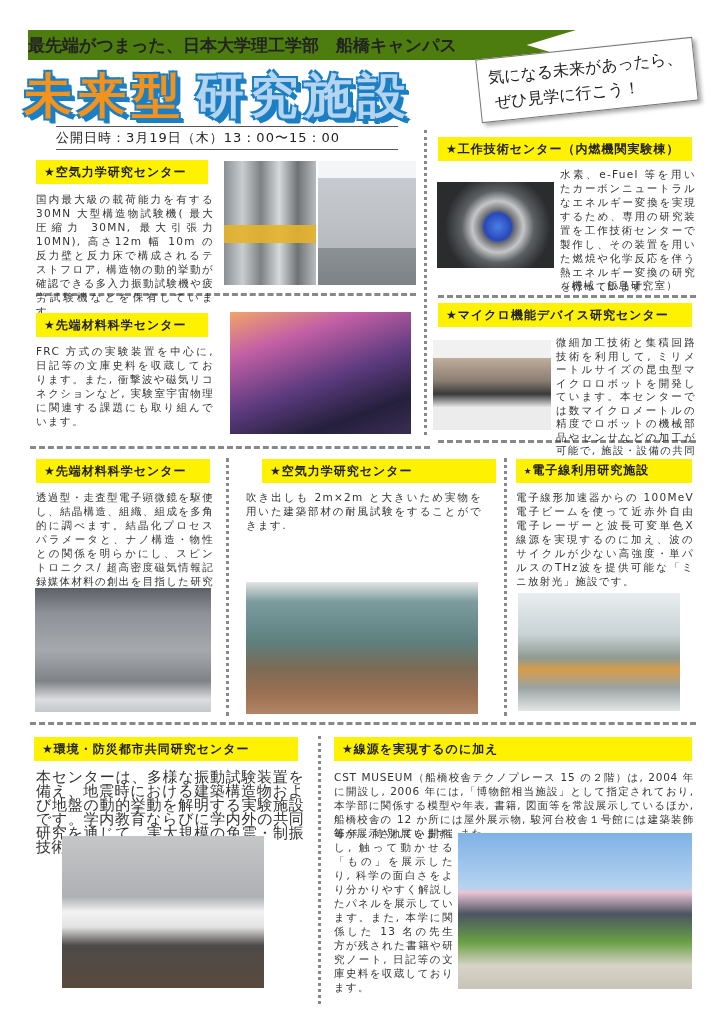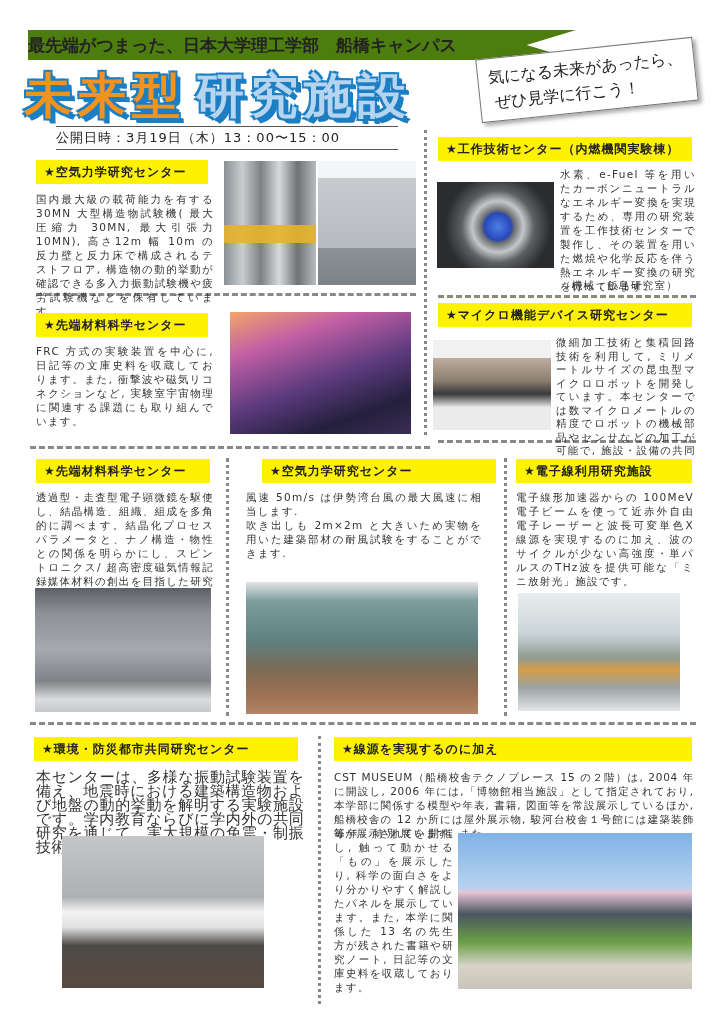--- a/index.html
+++ b/index.html
@@ -107,26 +107,25 @@
 <div class="sec-title" style="left:438px; top:303px; width:254px;">★マイクロ機能デバイス研究センター</div>
 <div class="photo ph-robot" style="left:433px; top:340px; width:118px; height:90px;"></div>
 <div class="body-text" style="left:556px; top:336px; width:140px; line-height:13.5px;">微細加工技術と集積回路技術を利用して, ミリメートルサイズの昆虫型マイクロロボットを開発しています。本センターでは数マイクロメートルの精度でロボットの機械部品やセンサなどの加工が可能で, 施設・設備の共同利用も可能です。</div>
 
 <div class="sec-title" style="left:36px; top:459px; width:174px;">★先端材料科学センター</div>
 <div class="body-text" style="left:36px; top:490px; width:178px;">透過型・走査型電子顕微鏡を駆使し、結晶構造、組織、組成を多角的に調べます。結晶化プロセスパラメータと、ナノ構造・物性との関係を明らかにし、スピントロニクス/ 超高密度磁気情報記録媒体材料の創出を目指した研究を行っております。</div>
 <div class="photo ph-tem" style="left:35px; top:588px; width:176px; height:124px;"></div>
 
 <div class="sec-title" style="left:262px; top:459px; width:234px;">★空気力学研究センター</div>
 <div class="body-text" style="left:246px; top:490px; width:236px;">
-  <div>風速 50m/s は伊勢湾台風の最大風速に相当します.</div>
   <div>吹き出しも 2m×2m と大きいため実物を用いた建築部材の耐風試験をすることができます.</div>
 </div>
 <div class="photo ph-wind" style="left:246px; top:582px; width:232px; height:132px;"></div>
 
-<div class="sec-title" style="left:516px; top:459px; width:176px;">★電子線利用研究施設</div>
+<div class="sec-title" style="left:516px; top:459px; width:176px;font-family:Liberation Mono, monospace;">★電子線利用研究施設</div>
 <div class="body-text" style="left:516px; top:490px; width:178px;">電子線形加速器からの 100MeV 電子ビームを使って近赤外自由電子レーザーと波長可変単色X 線源を実現するのに加え、波のサイクルが少ない高強度・単パルスのTHz波を提供可能な「ミニ放射光」施設です。</div>
 <div class="photo ph-linac" style="left:518px; top:593px; width:162px; height:118px;"></div>
 
 <div class="sec-title" style="left:34px; top:737px; width:264px;">★環境・防災都市共同研究センター</div>
 <div class="body-text" style="left:36px; top:770px; width:268px; letter-spacing:0.2px; font-size:15px;">本センターは、多様な振動試験装置を備え、地震時における建築構造物および地盤の動的挙動を解明する実験施設です。学内教育ならびに学内外の共同研究を通じて、実大規模の免震・制振技術の開発に取り組んでいます。</div>
 <div class="photo ph-shake" style="left:62px; top:836px; width:202px; height:152px;"></div>
 
 <div class="sec-title" style="left:334px; top:737px; width:358px;">★線源を実現するのに加え</div>
 <div class="body-text" style="left:334px; top:770px; width:360px; letter-spacing:0.8px;">CST MUSEUM（船橋校舎テクノプレース 15 の２階）は, 2004 年に開設し, 2006 年には,「博物館相当施設」として指定されており, 本学部に関係する模型や年表, 書籍, 図面等を常設展示しているほか, 船橋校舎の 12 か所には屋外展示物, 駿河台校舎１号館には建築装飾等が展示されています。また,</div>
 <div class="body-text" style="left:334px; top:826px; width:120px;">毎年, 特別展を開催し, 触って動かせる「もの」を展示したり, 科学の面白さをより分かりやすく解説したパネルを展示しています。また, 本学に関係した 13 名の先生方が残された書籍や研究ノート, 日記等の文庫史料を収蔵しております。</div>

